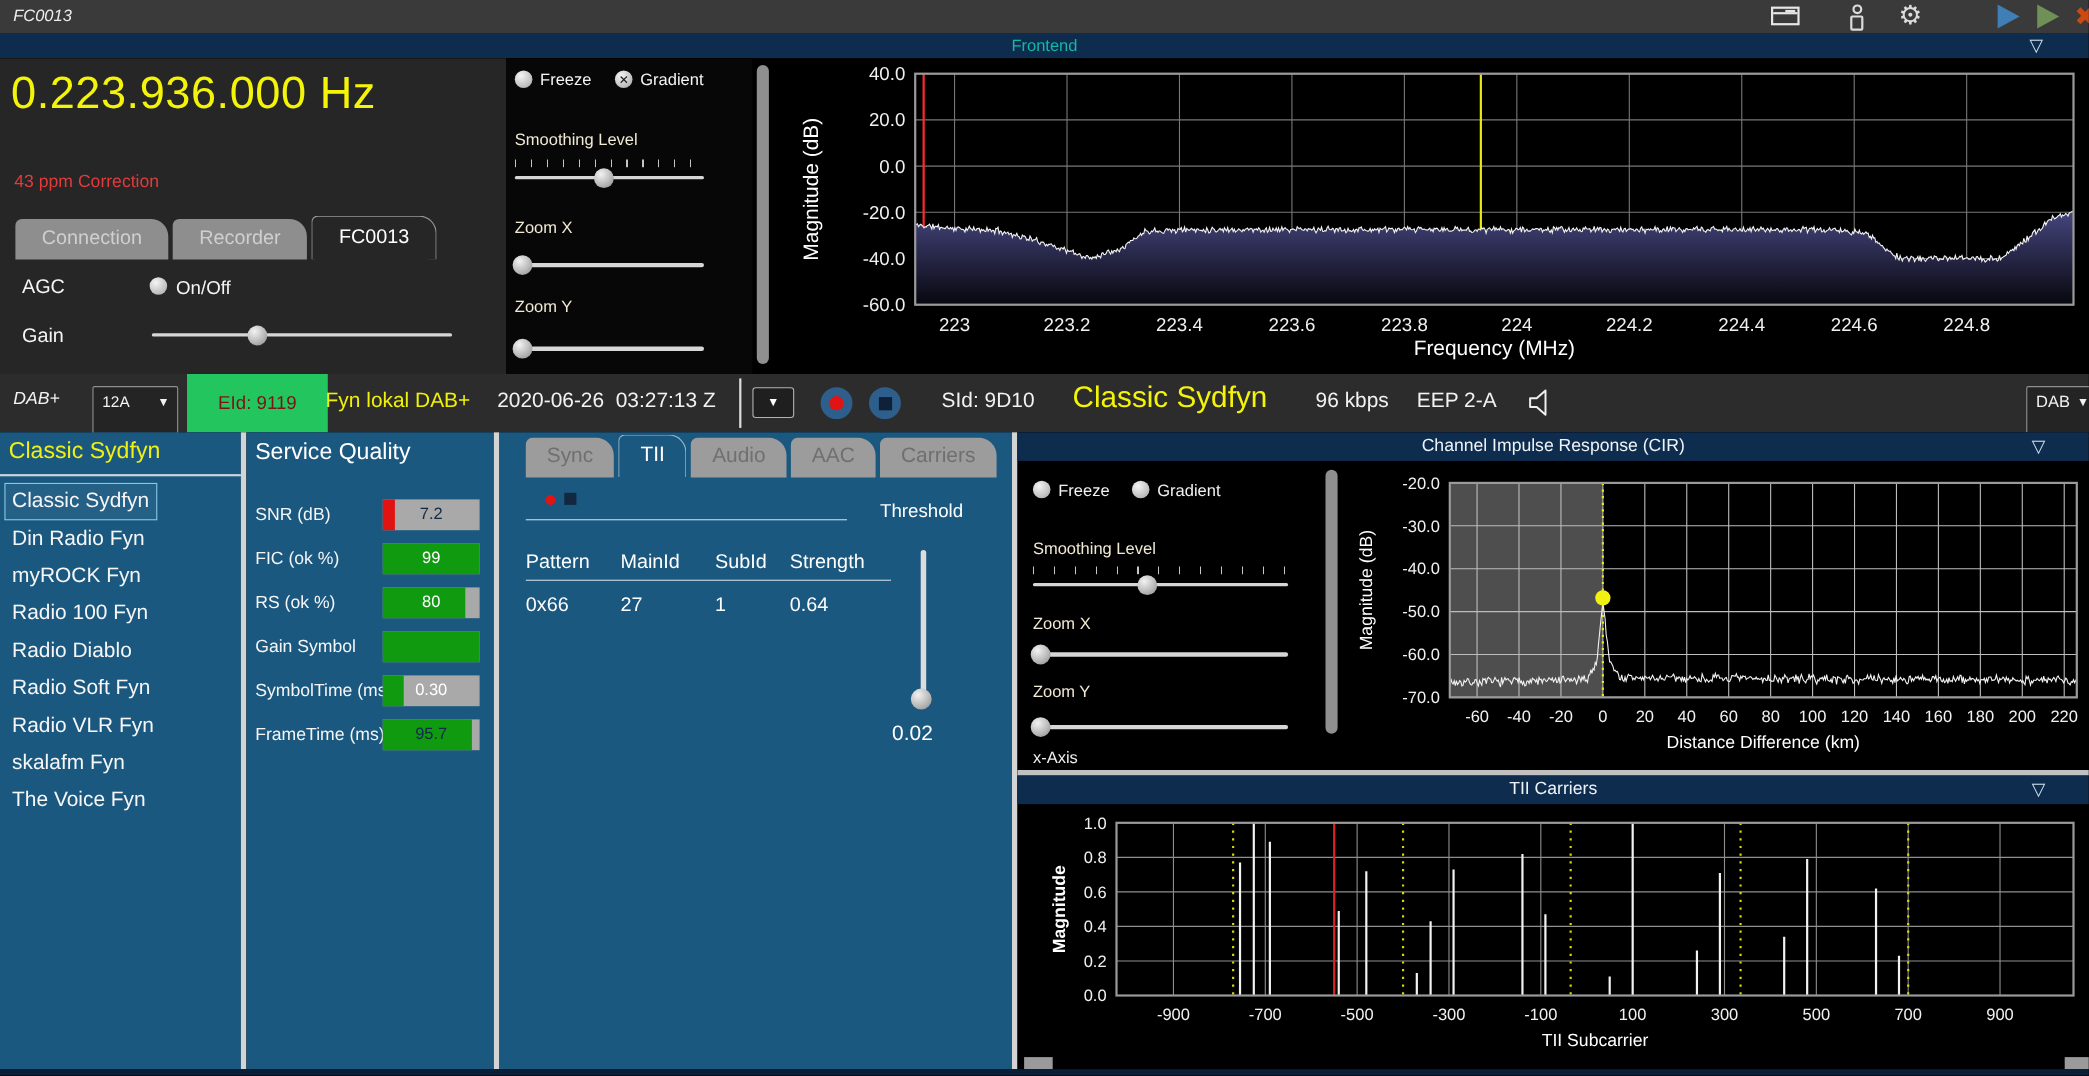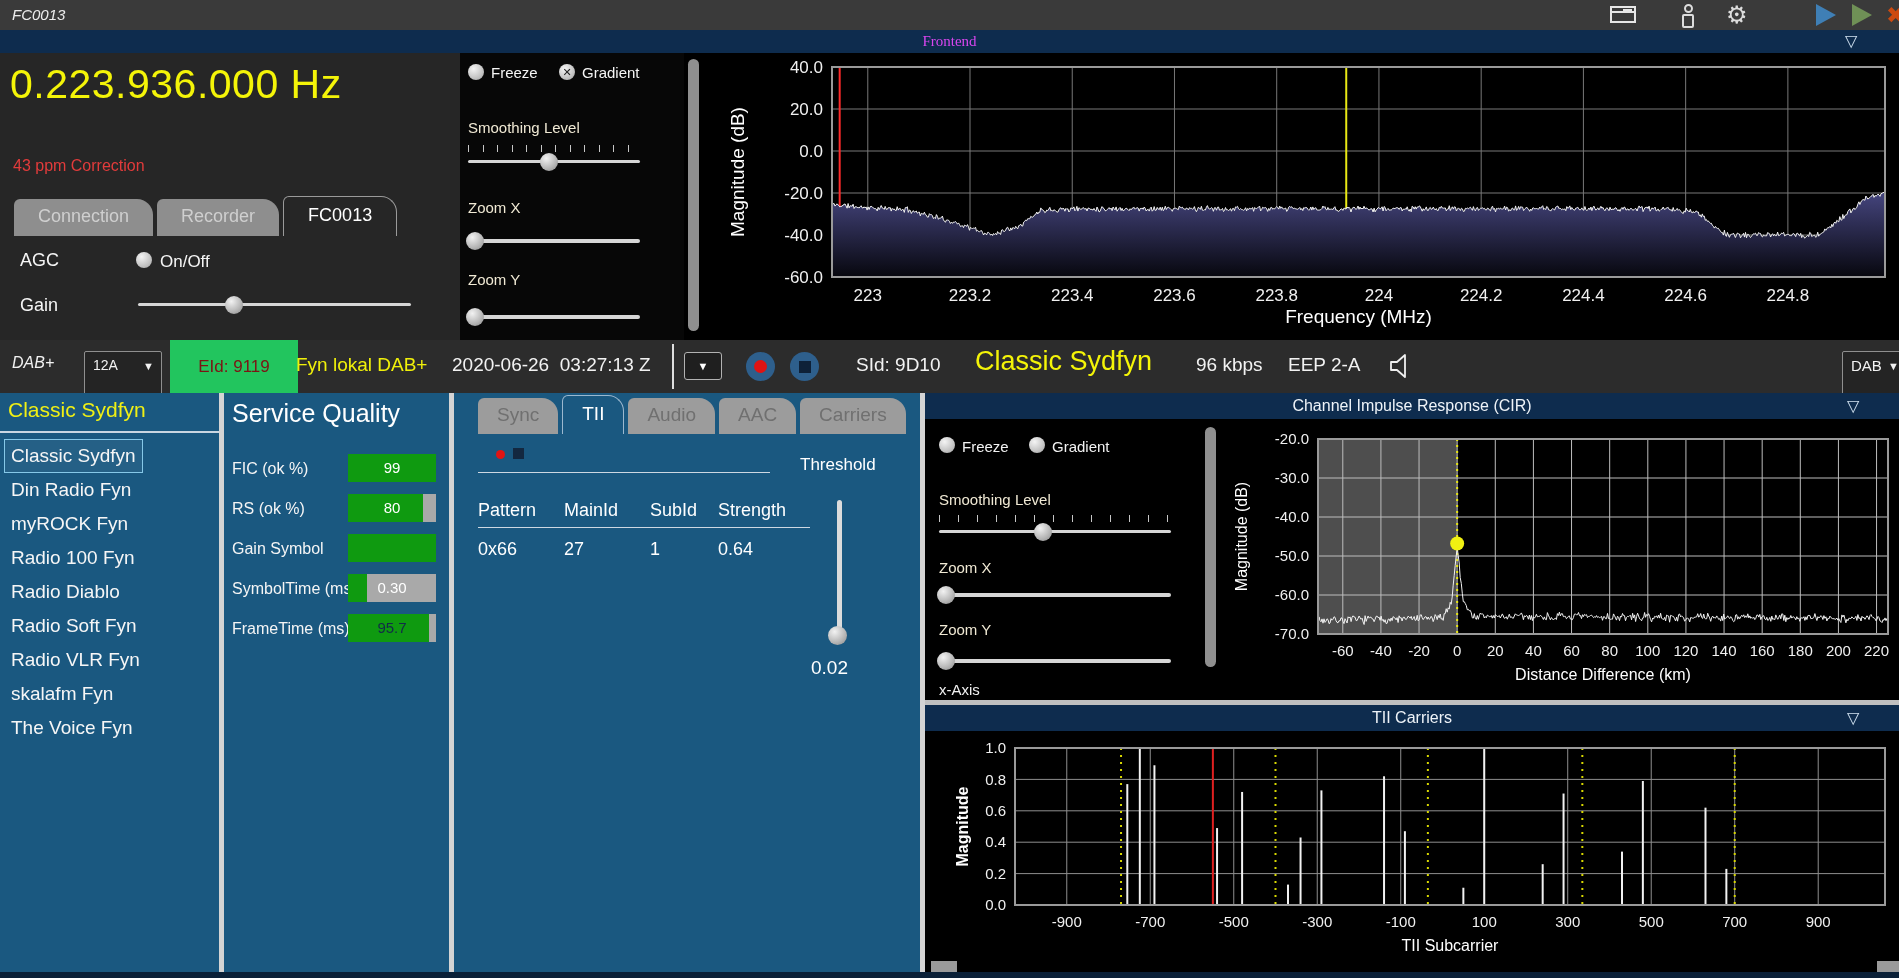--- a/index.html
+++ b/index.html
@@ -17,21 +17,21 @@
   .info-dot{width:5px;height:5px;border:2px solid #dcdcdc;border-radius:50%;margin:0 auto;}
   .info-stem{width:8px;height:10px;border:2px solid #dcdcdc;border-radius:2px;margin:1px auto 0;}
   .gear-icon{position:absolute;left:1726px;top:0;line-height:30px;font-size:24px;color:#dcdcdc;}
   .play-tri{position:absolute;top:4px;width:0;height:0;border-top:11px solid transparent;border-bottom:11px solid transparent;}
   .play-blue{left:1816px;border-left:20px solid #3f7fb5;}
   .play-green{left:1852px;border-left:20px solid #6f9056;}
   .x-icon{position:absolute;left:1886px;top:2px;font-size:23px;font-weight:bold;color:#cc4a10;}
 
   
   .fe-header{position:absolute;left:0;top:30px;width:1899px;height:23px;background:#0e2c4e;text-align:center;}
-  .fe-header .hdr-text{line-height:23px;font-size:15px;color:#d946ef;font-family:Liberation Serif, serif;}
+  .fe-header .hdr-text{line-height:23px;font-size:15px;color:#14b8a6;}
   .collapse-tri{position:absolute;top:1px;font-size:16px;color:#cfe0ef;}
 
   
   .top-section{position:absolute;left:0;top:53px;width:1899px;height:287px;background:#000;}
   .freq-panel{position:absolute;left:0;top:0;width:460px;height:287px;background:#262626;}
   .freq{position:absolute;left:10px;top:8px;font-size:41px;color:#f4f408;letter-spacing:.5px;white-space:pre;}
   .ppm{position:absolute;left:13px;top:104px;font-size:16px;color:#e23b3b;}
 
   .tabs{display:flex;gap:4px;}
   .tab{padding:0 24px;line-height:35px;font-size:18px;background:#8e8e8e;color:#cfcfcf;
@@ -77,21 +77,21 @@
   .panel-blue{background:#1a5880;}
   .svc-panel{position:absolute;left:0;top:0;width:219px;height:579px;}
   .svc-header{position:absolute;left:8px;top:5px;font-size:21px;color:#f0f014;}
   .svc-rule{position:absolute;left:0;top:38px;width:219px;height:2px;background:#c9d6e2;}
   .svc-list{position:absolute;left:4px;top:46px;width:210px;}
   .svc-item{font-size:19px;color:#f6f6f6;padding:3px 6px;line-height:26px;border:1px solid transparent;}
   .svc-item.selected{border:1px solid #86c8e8;background:rgba(255,255,255,.05);width:fit-content;}
   .vsep{position:absolute;top:0;width:5px;height:579px;background:#d4d4d4;}
 
   .quality-panel{position:absolute;left:224px;top:0;width:225px;height:579px;}
-  .q-title{position:absolute;left:8px;top:6px;font-size:25px;color:#fff;}
+  .q-title{position:absolute;left:8px;top:6px;font-size:21px;color:#fff;}
   .q-rows{position:absolute;left:0;top:58px;width:225px;}
   .q-row{position:relative;height:40px;}
   .q-label{position:absolute;left:8px;top:9px;font-size:16px;color:#f5f5f5;}
   .q-bar{position:absolute;left:124px;top:3px;width:88px;height:28px;background:#a9a9a9;}
   .q-fill{position:absolute;left:0;top:0;height:100%;}
   .q-val{position:absolute;left:0;top:0;width:100%;text-align:center;line-height:28px;font-size:15px;}
 
   .detail-panel{position:absolute;left:454px;top:0;width:466px;height:579px;}
   .dt-tabs{position:absolute;left:24px;top:5px;height:36px;}
   .ind-dot{position:absolute;left:42px;top:57px;width:9px;height:9px;border-radius:50%;background:#e01414;}
@@ -284,20 +284,27 @@
           <div class="svc-item">skalafm Fyn</div>
           <div class="svc-item">The Voice Fyn</div>
         </div>
     </div>
 
     <div class="vsep" style="left:219px;"></div>
 
     <div class="quality-panel panel-blue">
       <div class="q-title">Service Quality</div>
       <div class="q-rows" id="quality-rows">
+          <div class="q-row">
+            <span class="q-label">SNR (dB)</span>
+            <div class="q-bar">
+              <div class="q-fill" style="width: 12%; background: rgb(225, 18, 18);"></div>
+              <span class="q-val" style="color: rgb(22, 41, 62);">7.2</span>
+            </div>
+          </div>
           <div class="q-row">
             <span class="q-label">FIC (ok %)</span>
             <div class="q-bar">
               <div class="q-fill" style="width: 100%; background: rgb(15, 154, 16);"></div>
               <span class="q-val" style="color: rgb(255, 255, 255);">99</span>
             </div>
           </div>
           <div class="q-row">
             <span class="q-label">RS (ok %)</span>
             <div class="q-bar">

